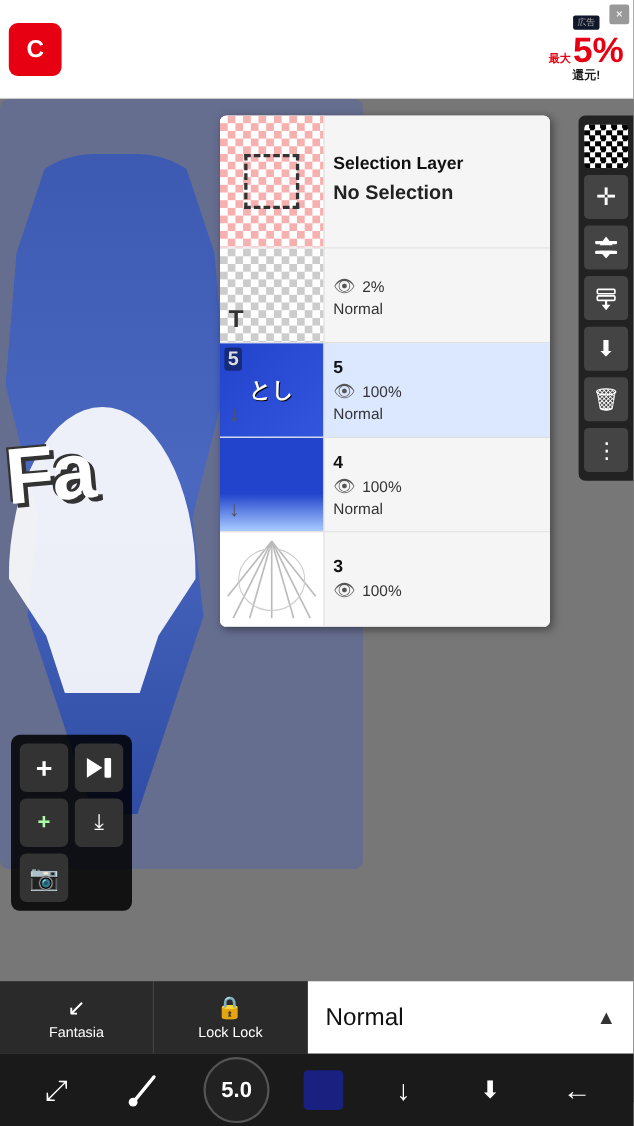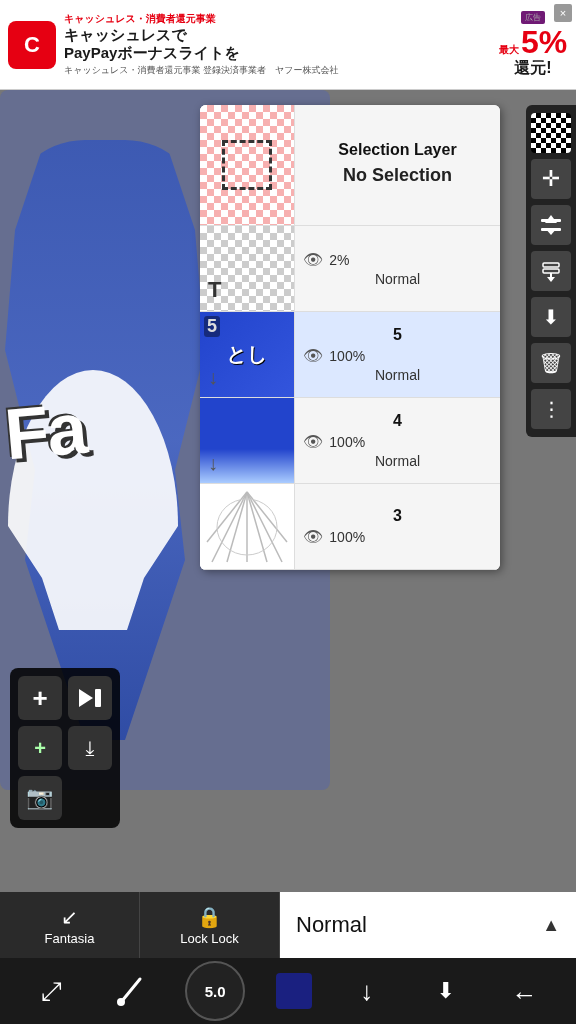--- a/index.html
+++ b/index.html
@@ -67,33 +67,33 @@
     }
     #ad-right {
       display: flex;
       flex-direction: column;
       align-items: center;
       flex: 0 0 70px;
     }
     #ad-label {
       font-size: 8px;
       color: #aaa;
-      background: #701a75;
+      background: #0f172a;
       border-radius: 2px;
       padding: 1px 4px;
       margin-bottom: 2px;
     }
     #ad-percent {
       color: #e60012;
       font-size: 32px;
       font-weight: 900;
       line-height: 1;
     }
     #ad-percent-label {
-      font-size: 16px;
+      font-size: 11px;
       color: #1a1a1a;
       font-weight: bold;
     }
     #ad-close {
       position: absolute;
       top: 4px;
       right: 4px;
       width: 18px;
       height: 18px;
       background: #999;
@@ -129,21 +129,20 @@
     
     #layer-panel {
       position: absolute;
       left: 200px;
       top: 15px;
       width: 300px;
       background: #f0f0f0;
       border-radius: 6px;
       overflow: hidden;
       box-shadow: 2px 2px 8px rgba(0,0,0,0.4);
-      text-align: center;
     }
 
     .layer-row {
       display: flex;
       align-items: center;
       border-bottom: 1px solid #ddd;
       background: #f5f5f5;
       min-height: 85px;
     }
 
@@ -465,21 +464,21 @@
 
     #brush-size-btn {
       width: 60px;
       height: 60px;
       background: #222;
       border-radius: 50%;
       display: flex;
       align-items: center;
       justify-content: center;
       color: #fff;
-      font-size: 15px;
+      font-size: 20px;
       font-weight: bold;
       cursor: pointer;
       border: 2px solid #555;
     }
 
     #color-swatch {
       width: 36px;
       height: 36px;
       background: #1a2080;
       border-radius: 4px;
@@ -538,25 +537,20 @@
     }
   </style>
 </head>
 <body>
 
 <div id="ad-banner">
   <div id="ad-left">
     <div id="ad-logo-box">
       <span>C</span>
     </div>
-  </div>
-  <div id="ad-text-area">
-    <div id="ad-text-top">キャッシュレス・消費者還元事業</div>
-    <div id="ad-text-main">キャッシュレスで<br>PayPayボーナスライトを</div>
-    <div id="ad-text-sub">キャッシュレス・消費者還元事業 登録決済事業者　ヤフー株式会社</div>
   </div>
   <div id="ad-right">
     <div id="ad-label">広告</div>
     <div style="display:flex;align-items:baseline;gap:2px;">
       <span style="font-size:10px;color:#e60012;font-weight:bold;">最大</span>
       <div id="ad-percent">5%</div>
     </div>
     <div id="ad-percent-label">還元!</div>
   </div>
   <div id="ad-close">×</div>

